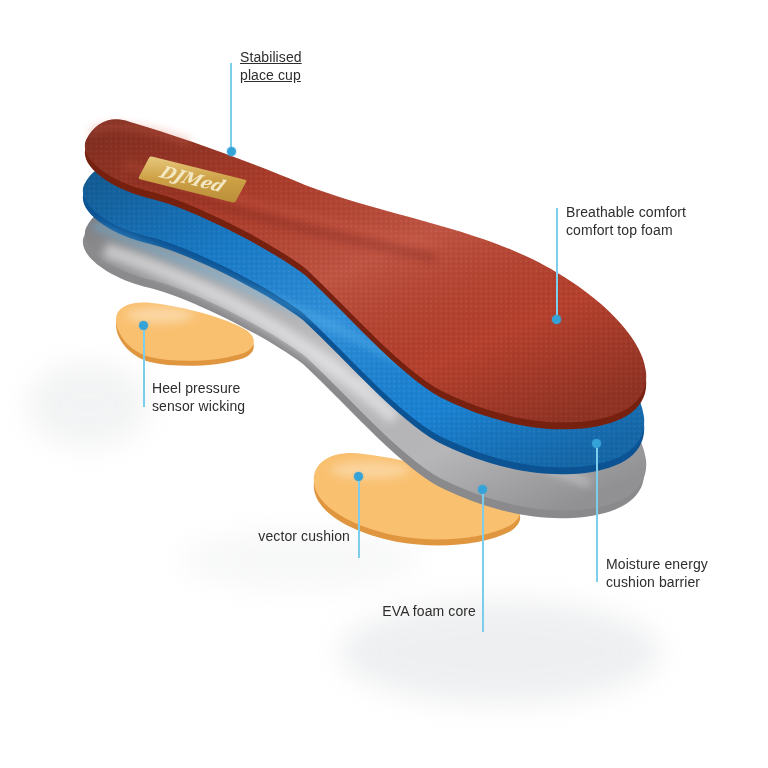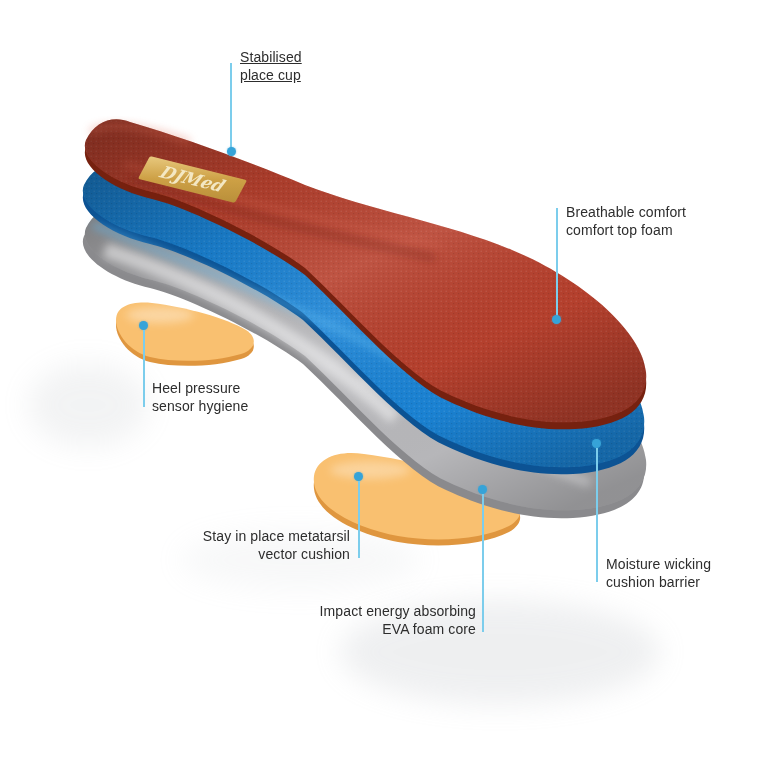--- a/index.html
+++ b/index.html
@@ -143,44 +143,42 @@
       <span>Breathable comfort</span>
       <span>comfort top foam</span>
     </div>
   </div>
 
   <div class="callout">
     <div class="c-dot" style="left:139px;top:321px;"></div>
     <div class="c-line" style="left:143px;top:330px;height:77px;"></div>
     <div class="c-text" style="left:152px;top:379px;">
       <span>Heel pressure</span>
-      <span>sensor hygiene</span>
+      <span>sensor wicking</span>
     </div>
   </div>
 
   <div class="callout">
     <div class="c-dot" style="left:354px;top:472px;"></div>
     <div class="c-line" style="left:358px;top:481px;height:77px;"></div>
     <div class="c-text right" style="left:128px;top:527px;width:222px;">
-      <span>Stay in place metatarsil</span>
       <span>vector cushion</span>
     </div>
   </div>
 
   <div class="callout">
     <div class="c-dot" style="left:478px;top:485px;"></div>
     <div class="c-line" style="left:482px;top:494px;height:138px;"></div>
     <div class="c-text right" style="left:246px;top:602px;width:230px;">
-      <span>Impact energy absorbing</span>
       <span>EVA foam core</span>
     </div>
   </div>
 
   <div class="callout">
     <div class="c-dot" style="left:592px;top:439px;"></div>
     <div class="c-line" style="left:596px;top:448px;height:134px;"></div>
     <div class="c-text" style="left:606px;top:555px;">
-      <span>Moisture wicking</span>
+      <span>Moisture energy</span>
       <span>cushion barrier</span>
     </div>
   </div>
 
 </div>
 
 </body></html>

